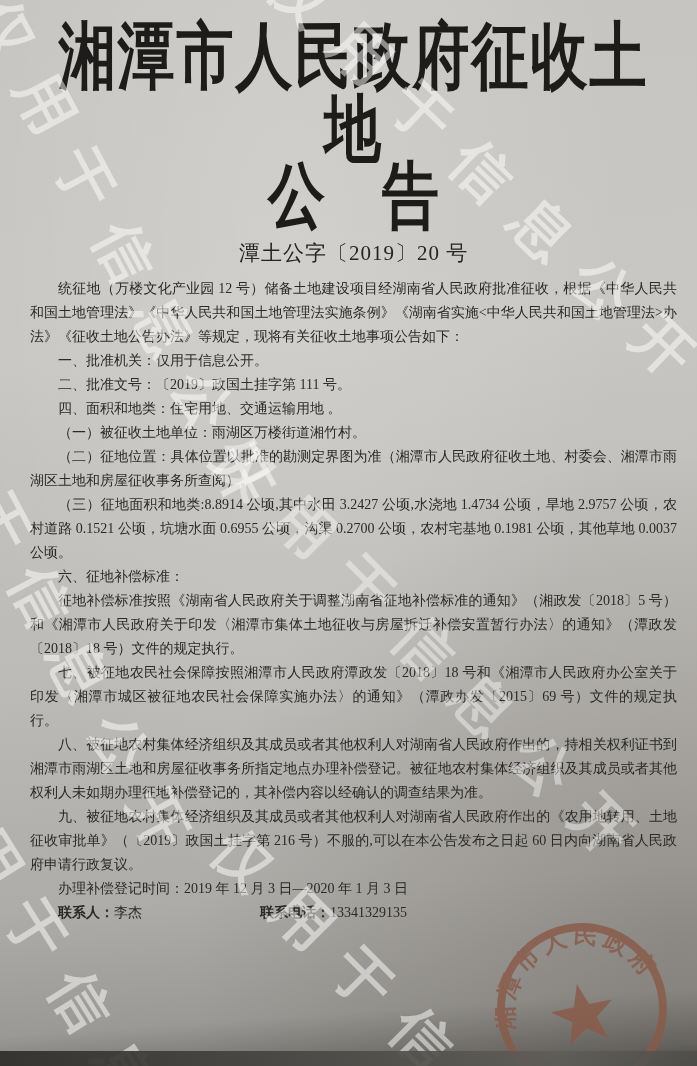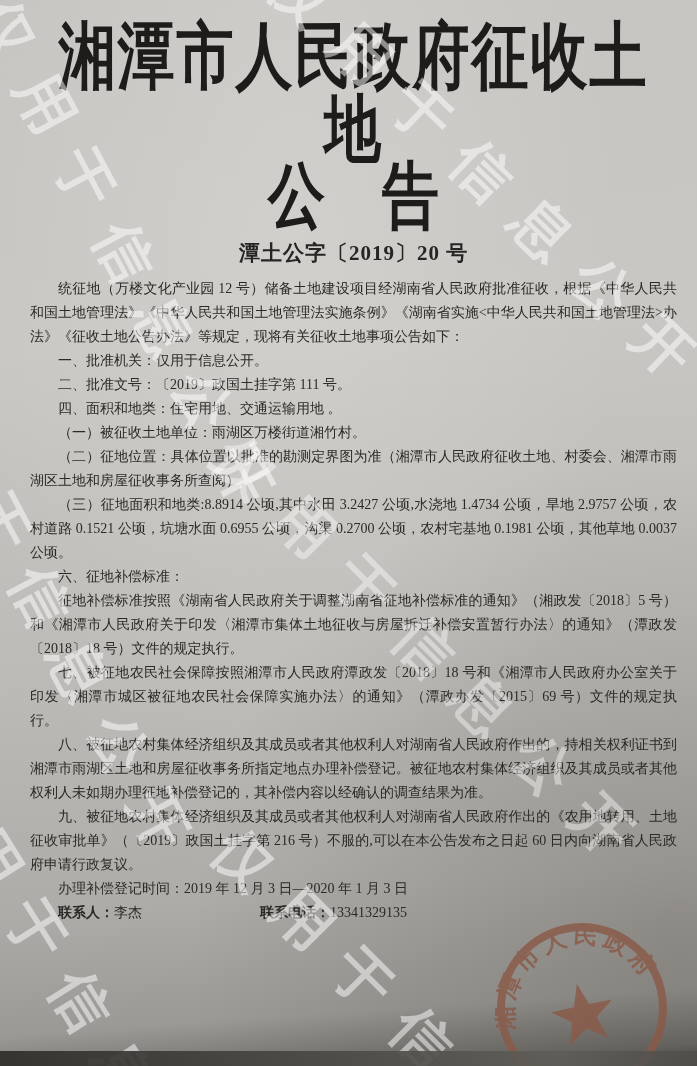--- a/index.html
+++ b/index.html
@@ -21,21 +21,21 @@
   .title-line1{
     text-align:center;font-size:57px;font-weight:900;letter-spacing:2px;
     color:#1d1c1a;line-height:1.0;margin-top:6px;
     transform:scaleY(1.28);transform-origin:top center;
   }
   .title-line2{
     text-align:center;font-size:57px;font-weight:900;color:#1d1c1a;
     line-height:1.0;margin-top:26px;transform:scaleY(1.25);transform-origin:top center;
   }
   .doc-number{
-    text-align:center;font-size:21px;font-weight:bold;color:#262523;
+    text-align:center;font-size:21px;font-weight:normal;color:#262523;
     margin-top:22px;margin-bottom:10px;letter-spacing:1px;
   }
   
   .body-text{font-size:14px;line-height:24px;text-align:justify;color:#2b2a27;}
   .para{margin:0;text-indent:2em;}
   .plabel{font-weight:normal;}
   .contact-row{display:flex;margin:0;}
   .contact-left{margin-left:2em;}
   .contact-right{margin-left:118px;}
   

